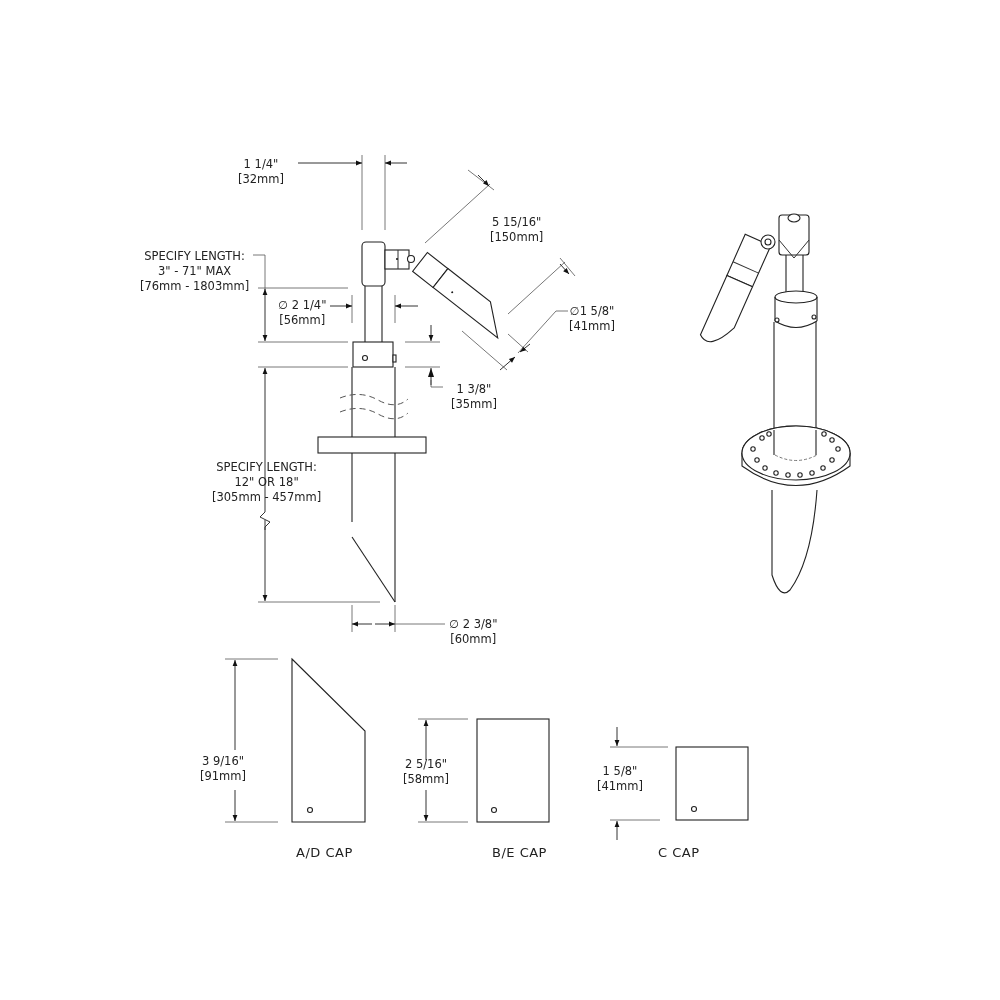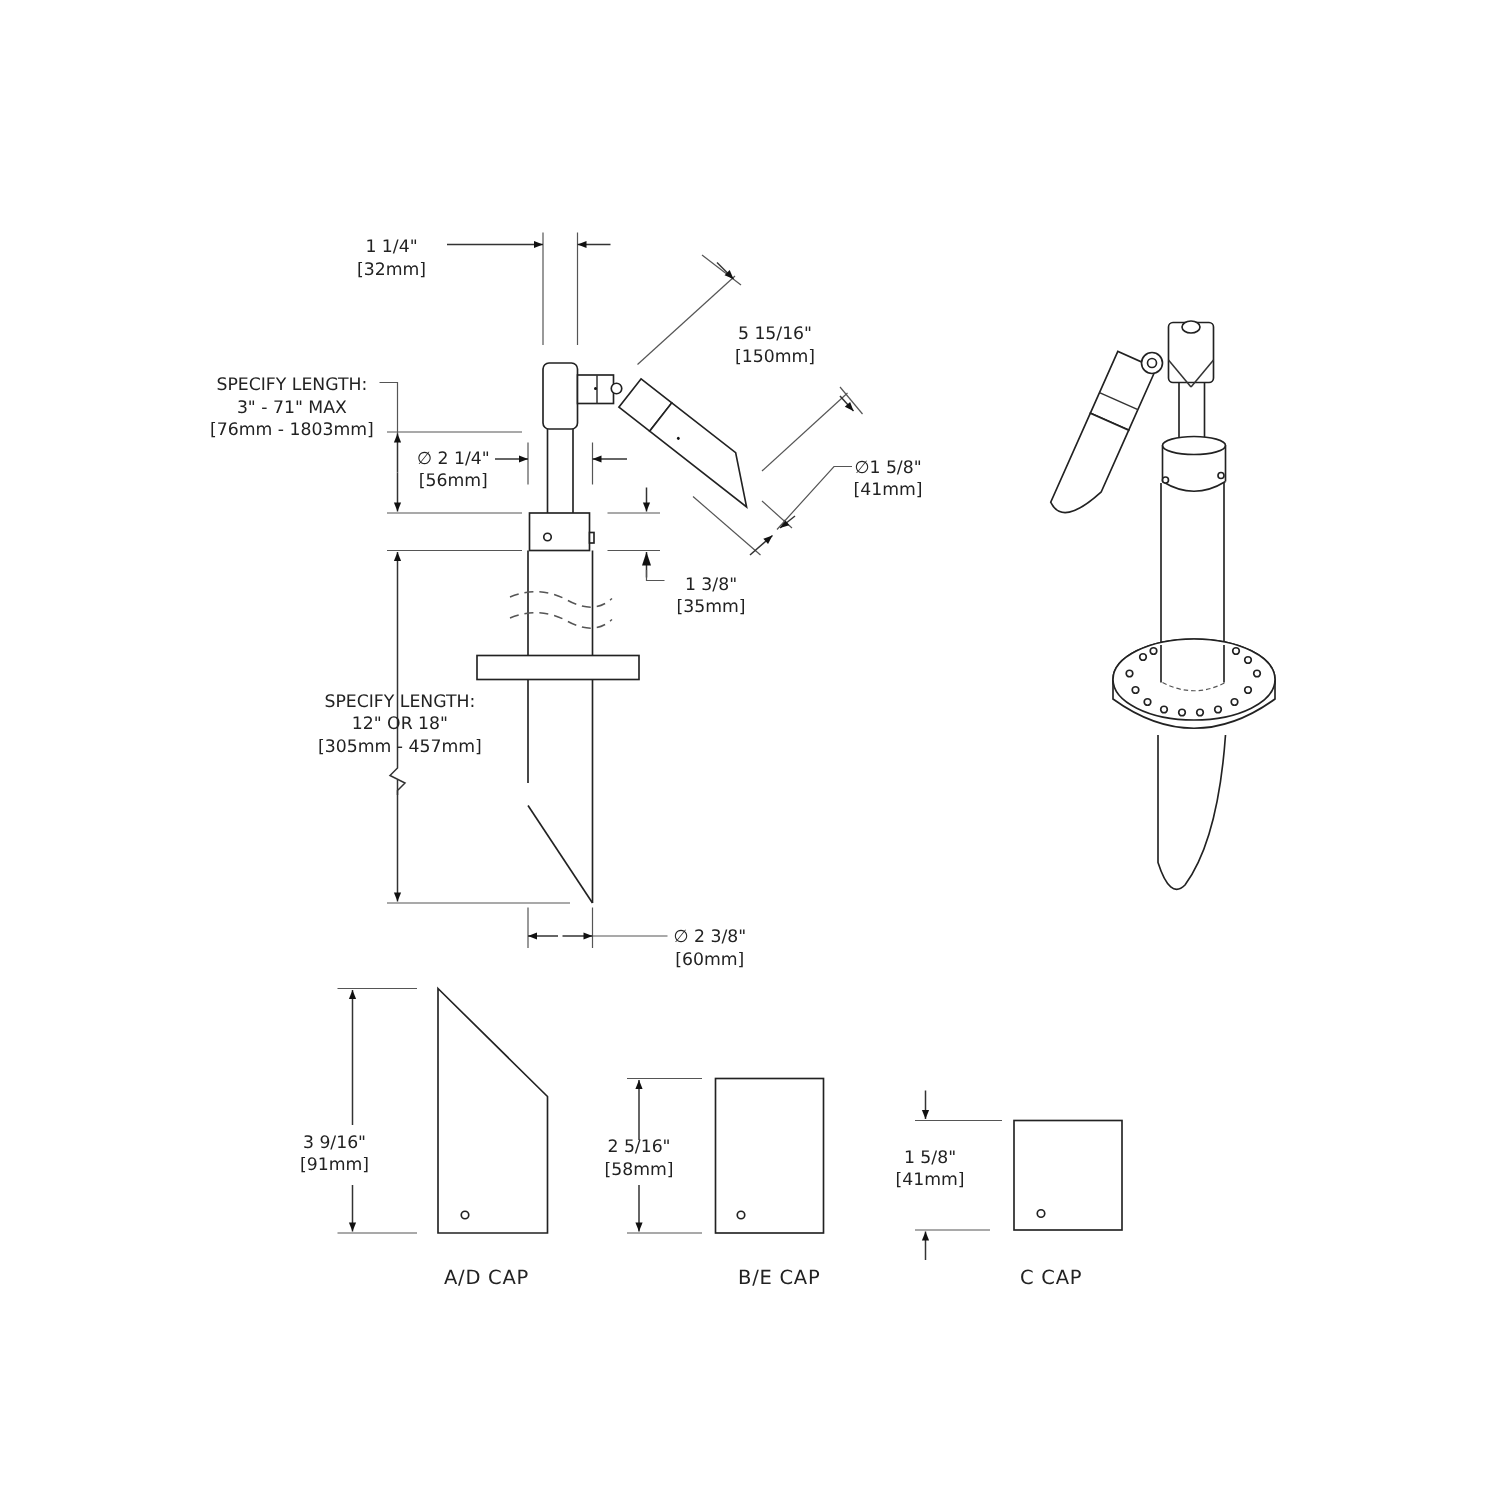--- a/index.html
+++ b/index.html
@@ -239,13 +239,13 @@
 <div class="lbl c" style="left:403px; top:757px;">
   <span>2 5/16"</span>
   <span>[58mm]</span>
 </div>
 <div class="cap-title" style="left:481px; top:845px;margin-left:11px;">B/E CAP</div>
 
 <div class="lbl c" style="left:597px; top:764px;">
   <span>1 5/8"</span>
   <span>[41mm]</span>
 </div>
-<div class="cap-title" style="left:680px; top:845px;">C CAP</div>
+<div class="cap-title" style="left:658px; top:845px;">C CAP</div>
 
 </body></html>

